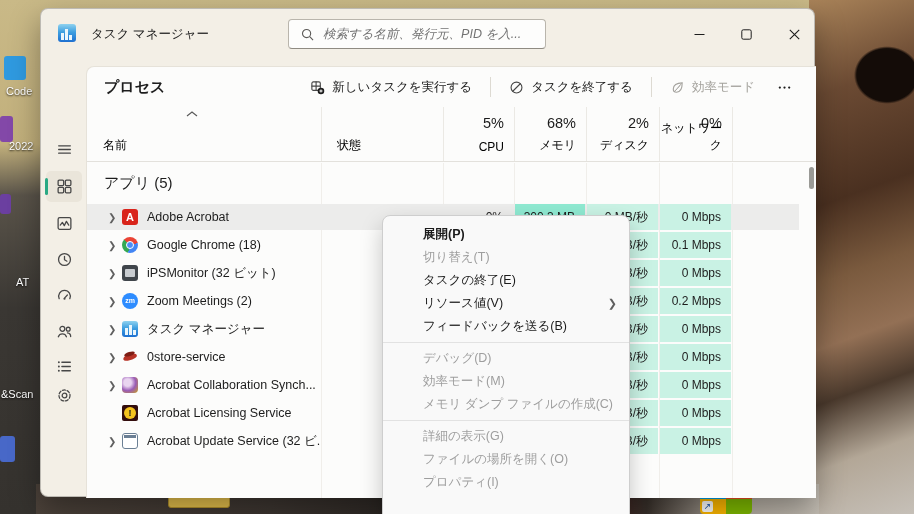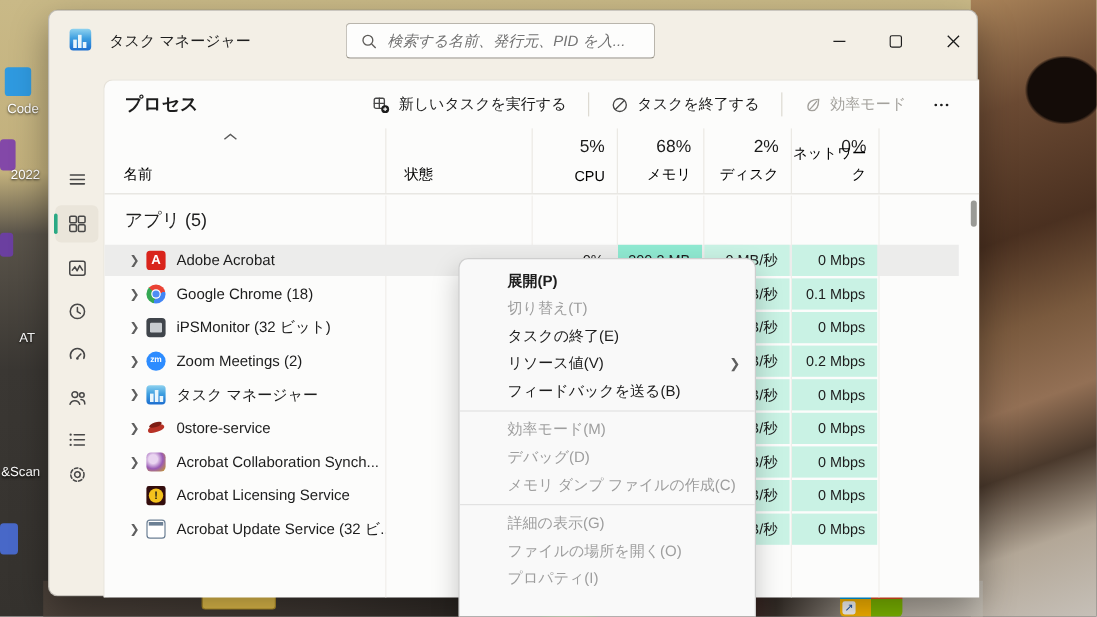--- a/index.html
+++ b/index.html
@@ -446,24 +446,24 @@
       </div>
       <div class="mi">
         <span>リソース値(V)</span>
         <span class="sub">❯</span>
       </div>
       <div class="mi">
         <span>フィードバックを送る(B)</span>
       </div>
       <div class="msep"></div>
       <div class="mi dis">
+        <span>デバッグ(D)</span>
+      </div>
+      <div class="mi dis">
         <span>効率モード(M)</span>
-      </div>
-      <div class="mi dis">
-        <span>デバッグ(D)</span>
       </div>
       <div class="mi dis">
         <span>メモリ ダンプ ファイルの作成(C)</span>
       </div>
       <div class="msep"></div>
       <div class="mi dis">
         <span>詳細の表示(G)</span>
       </div>
       <div class="mi dis">
         <span>ファイルの場所を開く(O)</span>

